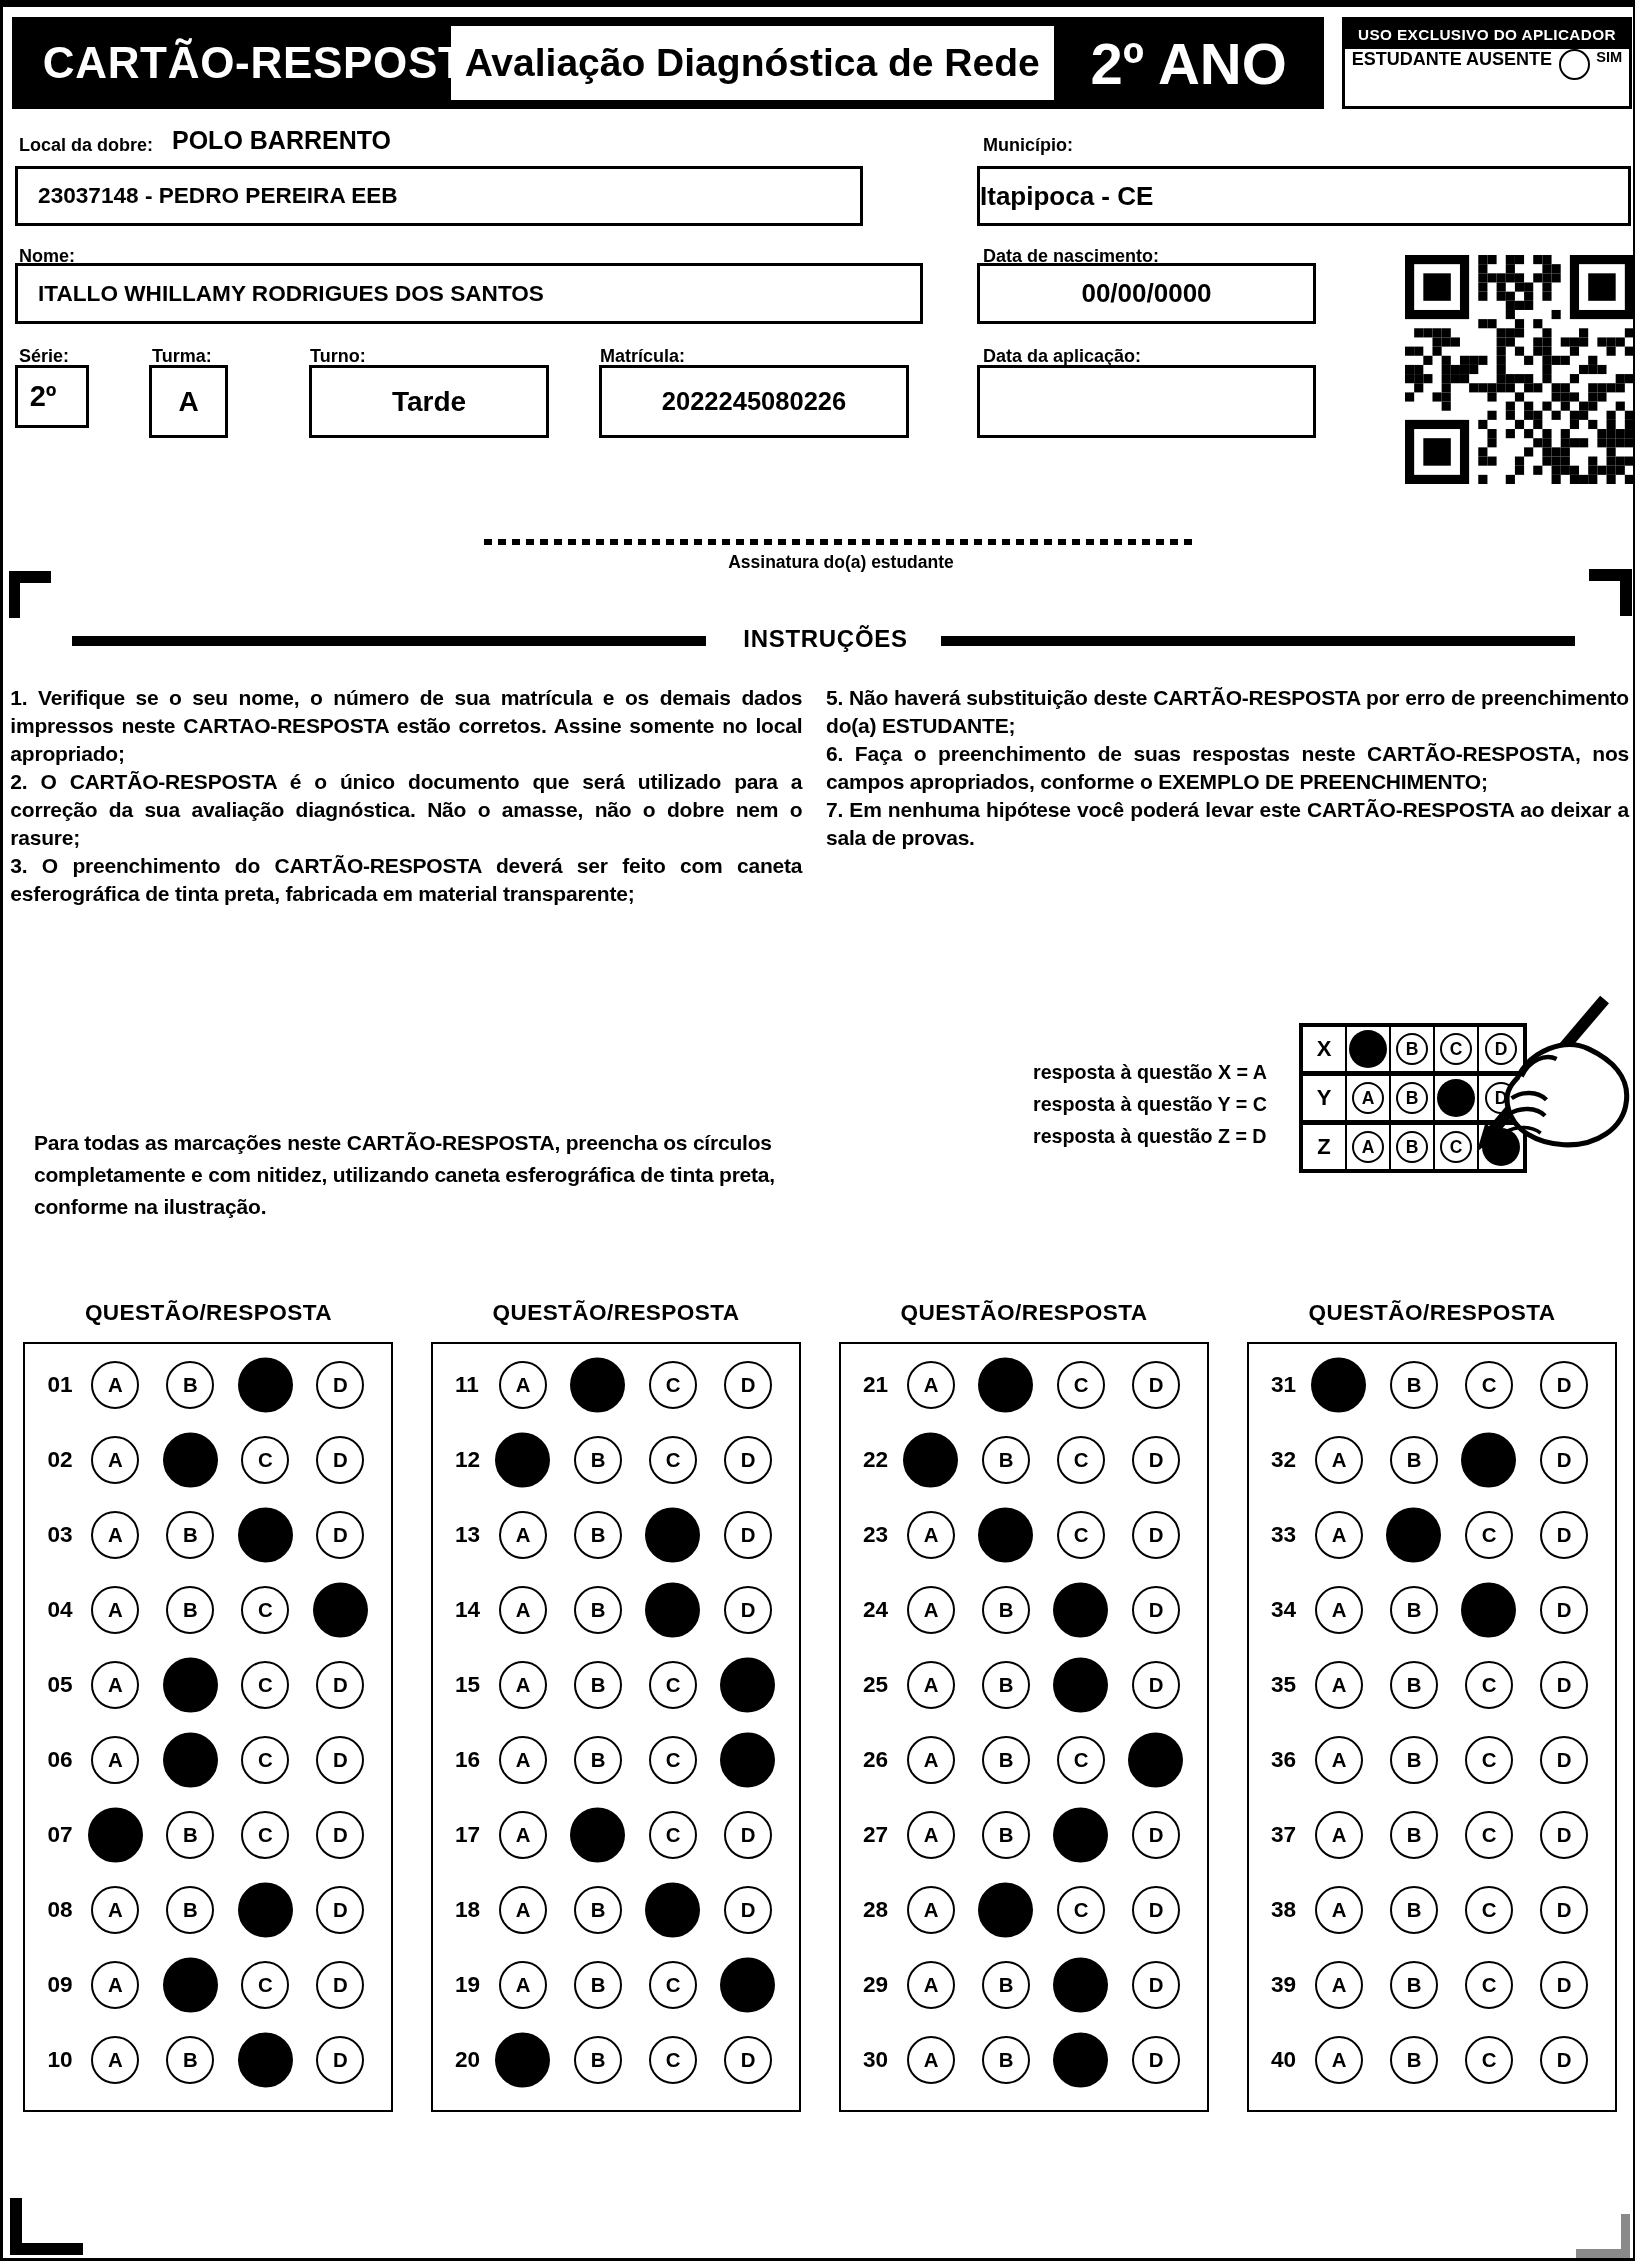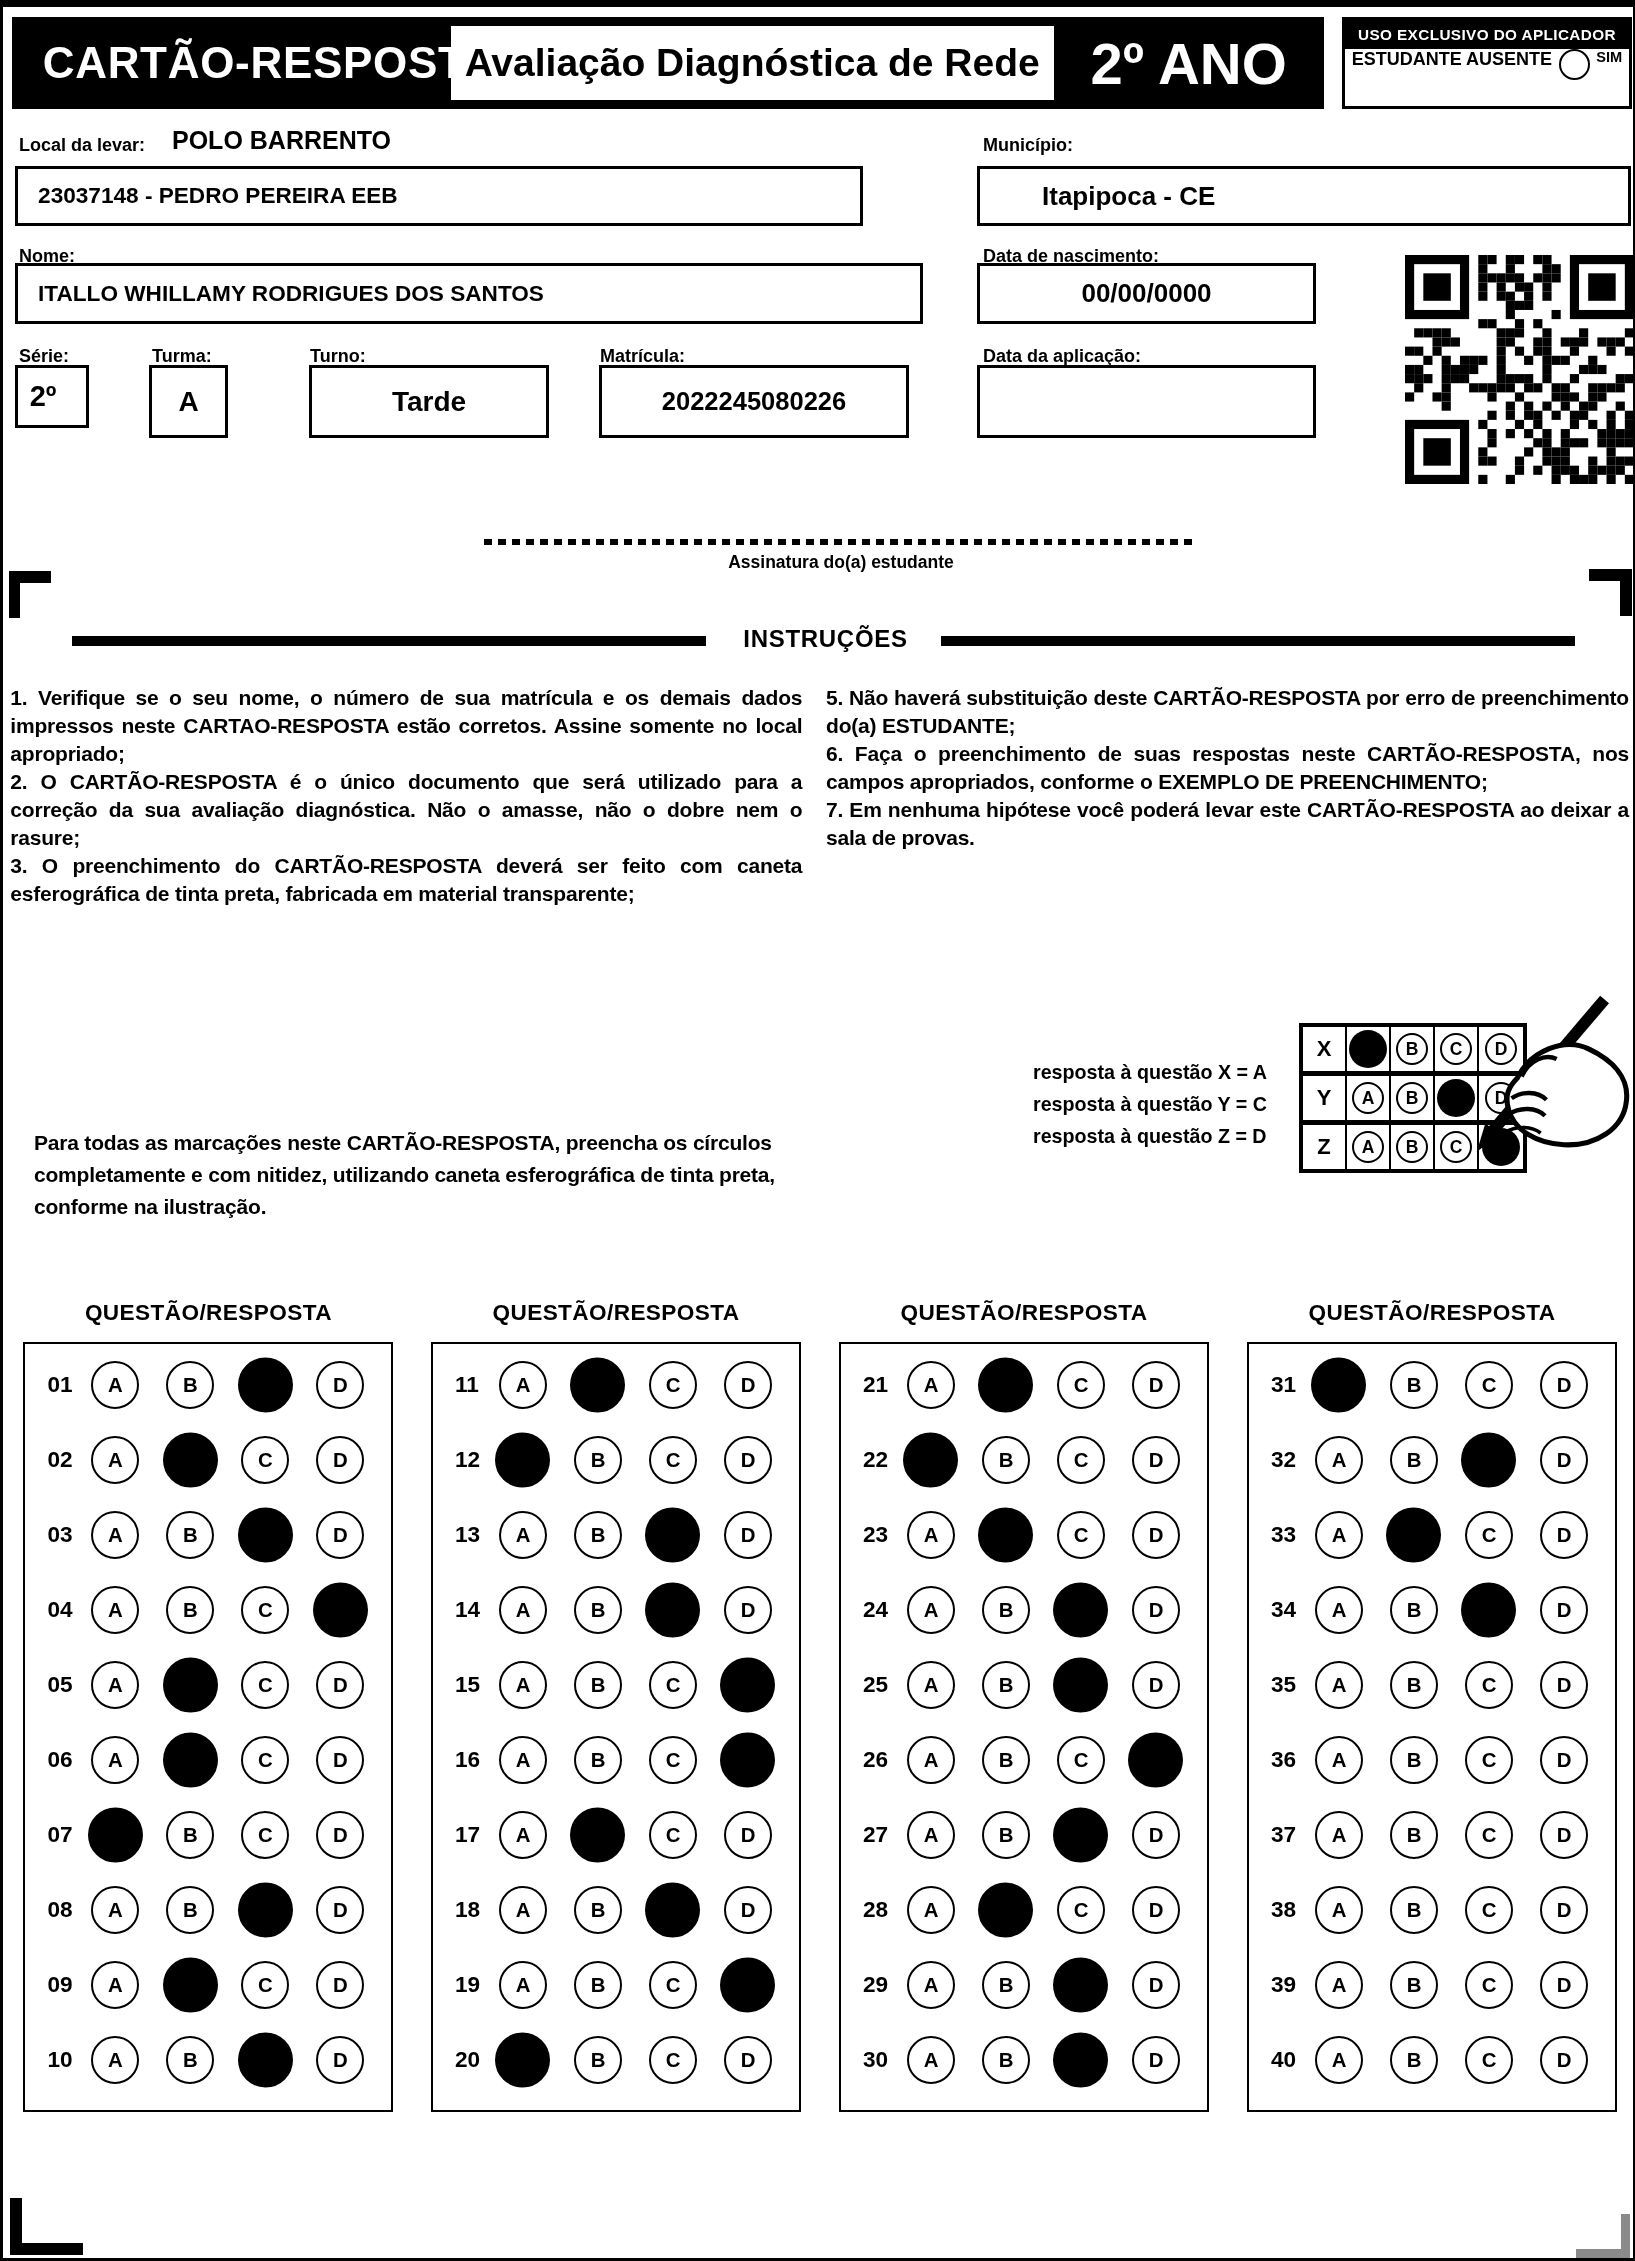--- a/index.html
+++ b/index.html
@@ -75,29 +75,29 @@
 
   <div class="abs applicator-box">
     <div class="applicator-header">USO EXCLUSIVO DO APLICADOR</div>
     <div class="applicator-body">
       <span class="absent-label">ESTUDANTE AUSENTE</span>
       <span class="absent-circle"></span>
       <span class="absent-option">SIM</span>
     </div>
   </div>
 
-  <div class="abs flabel" style="left:16px;top:128px;">Local da levar:</div>
+  <div class="abs flabel" style="left:16px;top:128px;">Local da dobre:</div>
   <div class="abs fval" style="left:169px;top:119px;font-size:25px;">POLO BARRENTO</div>
   <div class="abs flabel" style="left:980px;top:128px;">Município:</div>
 
   <div class="abs fbox" style="left:11.7px;top:159px;width:848px;height:60px;">
     <span class="fval" style="padding-left:20.4px;">23037148 - PEDRO PEREIRA EEB</span>
   </div>
   <div class="abs fbox" style="left:974px;top:159px;width:654px;height:60px;">
-    <span class="fval" style="padding-left:62px;font-size:26px;">Itapipoca - CE</span>
+    <span class="fval" style="font-size:26px;">Itapipoca - CE</span>
   </div>
 
   <div class="abs flabel" style="left:16px;top:239px;">Nome:</div>
   <div class="abs flabel" style="left:980px;top:239px;">Data de nascimento:</div>
 
   <div class="abs fbox" style="left:11.7px;top:256px;width:908px;height:61px;">
     <span class="fval" style="padding-left:20.4px;">ITALLO WHILLAMY RODRIGUES DOS SANTOS</span>
   </div>
   <div class="abs fbox" style="left:974px;top:256px;width:339px;height:61px;justify-content:center;">
     <span class="fval" style="font-size:26px;">00/00/0000</span>

